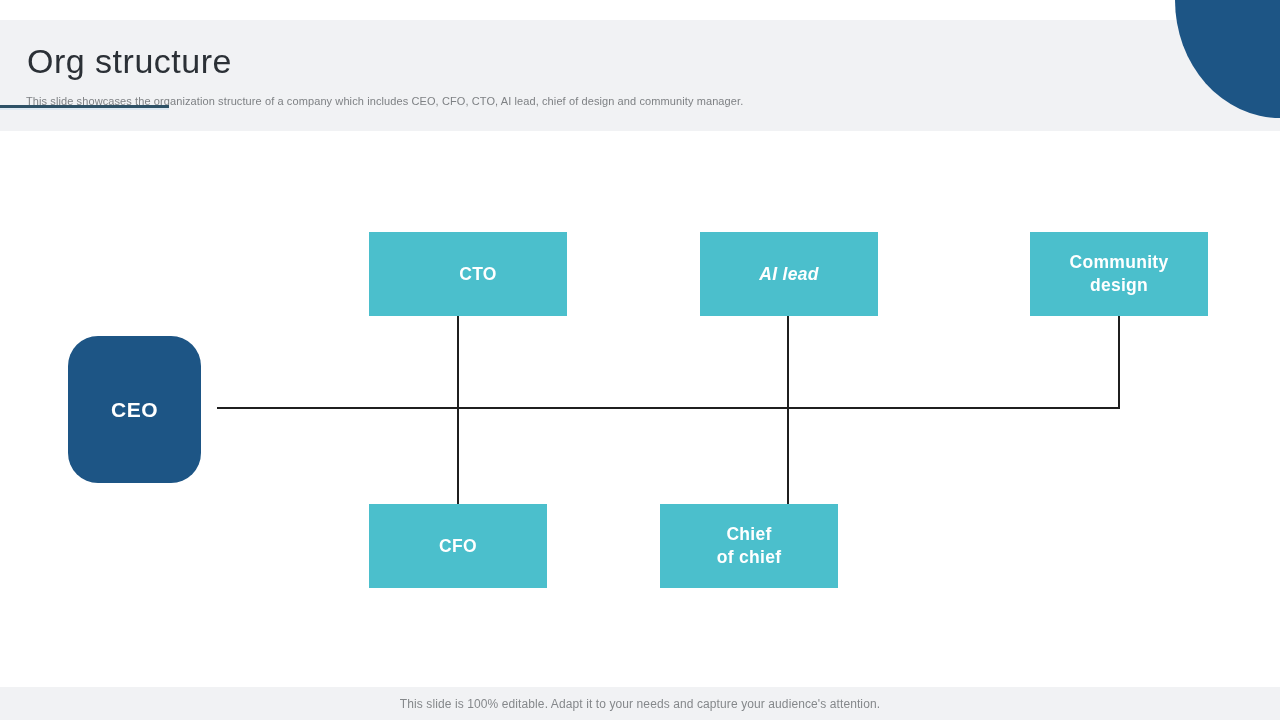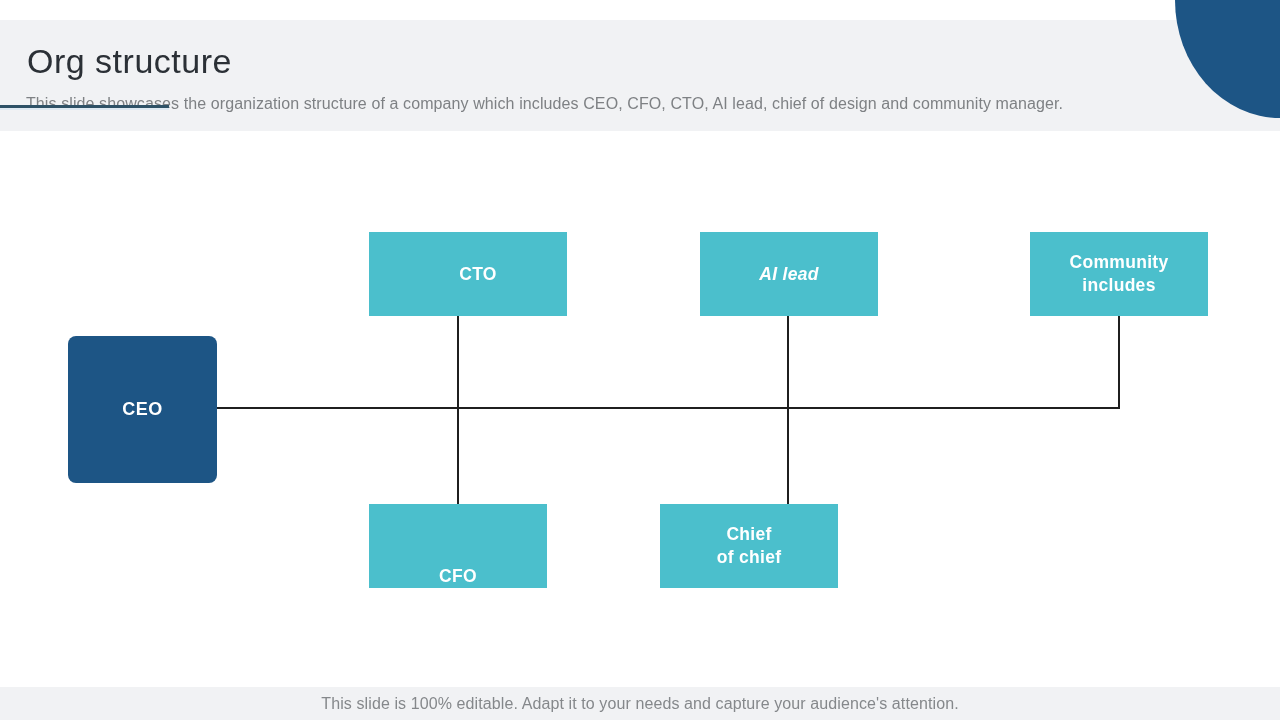--- a/index.html
+++ b/index.html
@@ -32,21 +32,21 @@
     font-size: 34px;
     font-weight: 400;
     color: #2b3036;
     letter-spacing: 0.5px;
   }
   .subtitle {
     position: absolute;
     left: 26px;
     top: 75px;
     margin: 0;
-    font-size: 16px;
+    font-size: 11px;
     font-weight: 400;
     color: #7e8184;
     letter-spacing: 0.1px;
   }
   .title-underline {
     position: absolute;
     left: 0;
     top: 105px;
     width: 169px;
     height: 3px;
@@ -93,47 +93,47 @@
     width: 178px;
     height: 84px;
     background: #4bbfcc;
     font-size: 17.5px;
     line-height: 23px;
     letter-spacing: 0.3px;
   }
   .node-ceo {
     left: 68px;
     top: 336px;
-    width: 149px;
+    width: 133px;
     height: 147px;
     background: #1d5585;
-    border-radius: 8px;
-    font-size: 18px;
+    border-radius: 30px;
+    font-size: 21px;
     letter-spacing: 0.5px;
   }
   .node-cto    { left: 369px;  top: 232px; padding-left: 20px; }
   .node-ailead { left: 700px;  top: 232px; font-style: italic; }
   .node-comm   { left: 1030px; top: 232px; }
-  .node-cfo    { left: 369px;  top: 504px; justify-content: flex-end; }
+  .node-cfo    { left: 369px;  top: 504px; }
   .node-chief  { left: 660px;  top: 504px; }
   
   .footer {
     position: absolute;
     left: 0;
     bottom: 0;
     width: 1280px;
     height: 33px;
     background: #f1f2f4;
     display: flex;
     align-items: center;
     justify-content: center;
   }
   .footer p {
     margin: 16px;
-    font-size: 16px;
+    font-size: 12px;
     color: #85888b;
     letter-spacing: 0.1px;
   }
 </style>
 </head>
 <body>
 
 <div class="slide">
 
   <header class="header">
@@ -157,21 +157,21 @@
   <div class="node node-teal node-cto">
     <span>CTO</span>
   </div>
 
   <div class="node node-teal node-ailead">
     <span>AI lead</span>
   </div>
 
   <div class="node node-teal node-comm">
     <span>Community</span>
-    <span>includes</span>
+    <span>design</span>
   </div>
 
   <div class="node node-teal node-cfo">
     <span>CFO</span>
   </div>
 
   <div class="node node-teal node-chief">
     <span>Chief</span>
     <span>of chief</span>
   </div>

